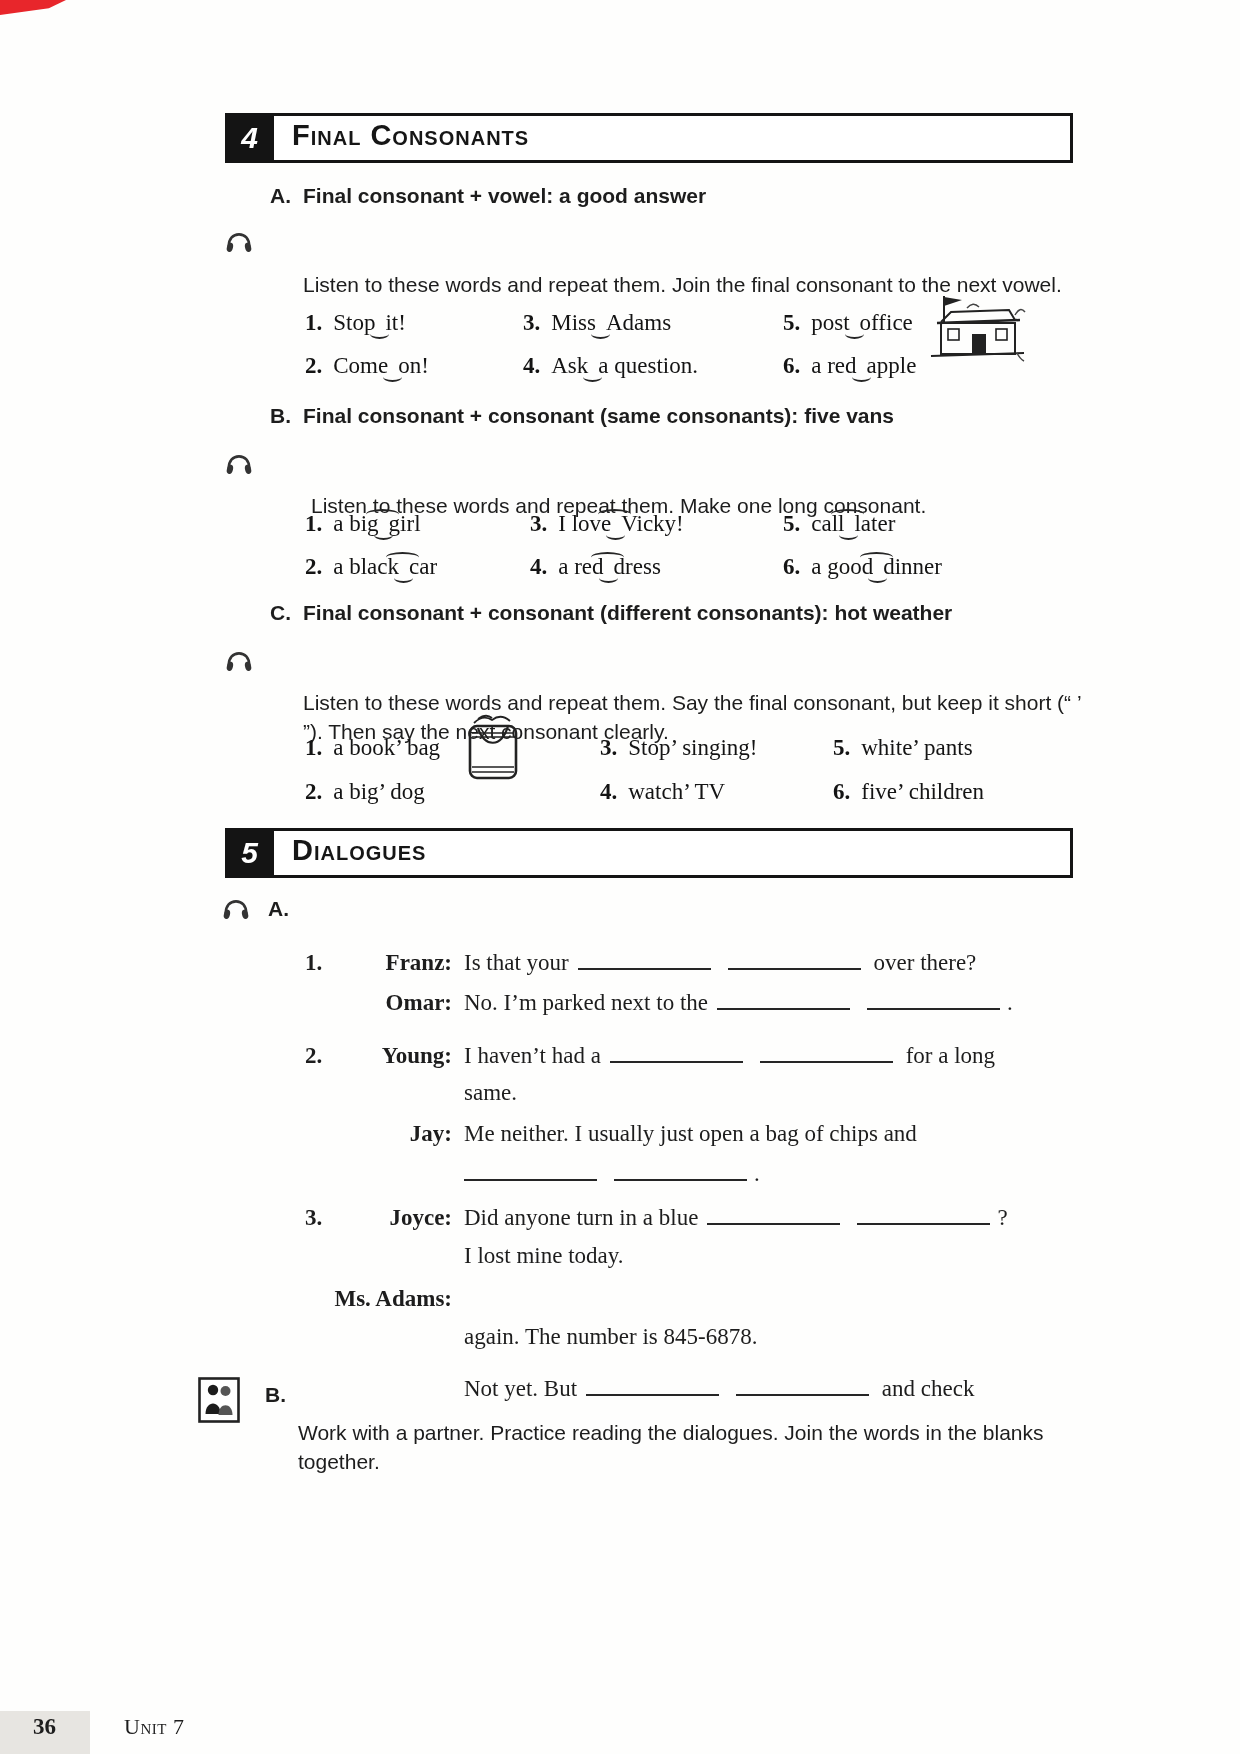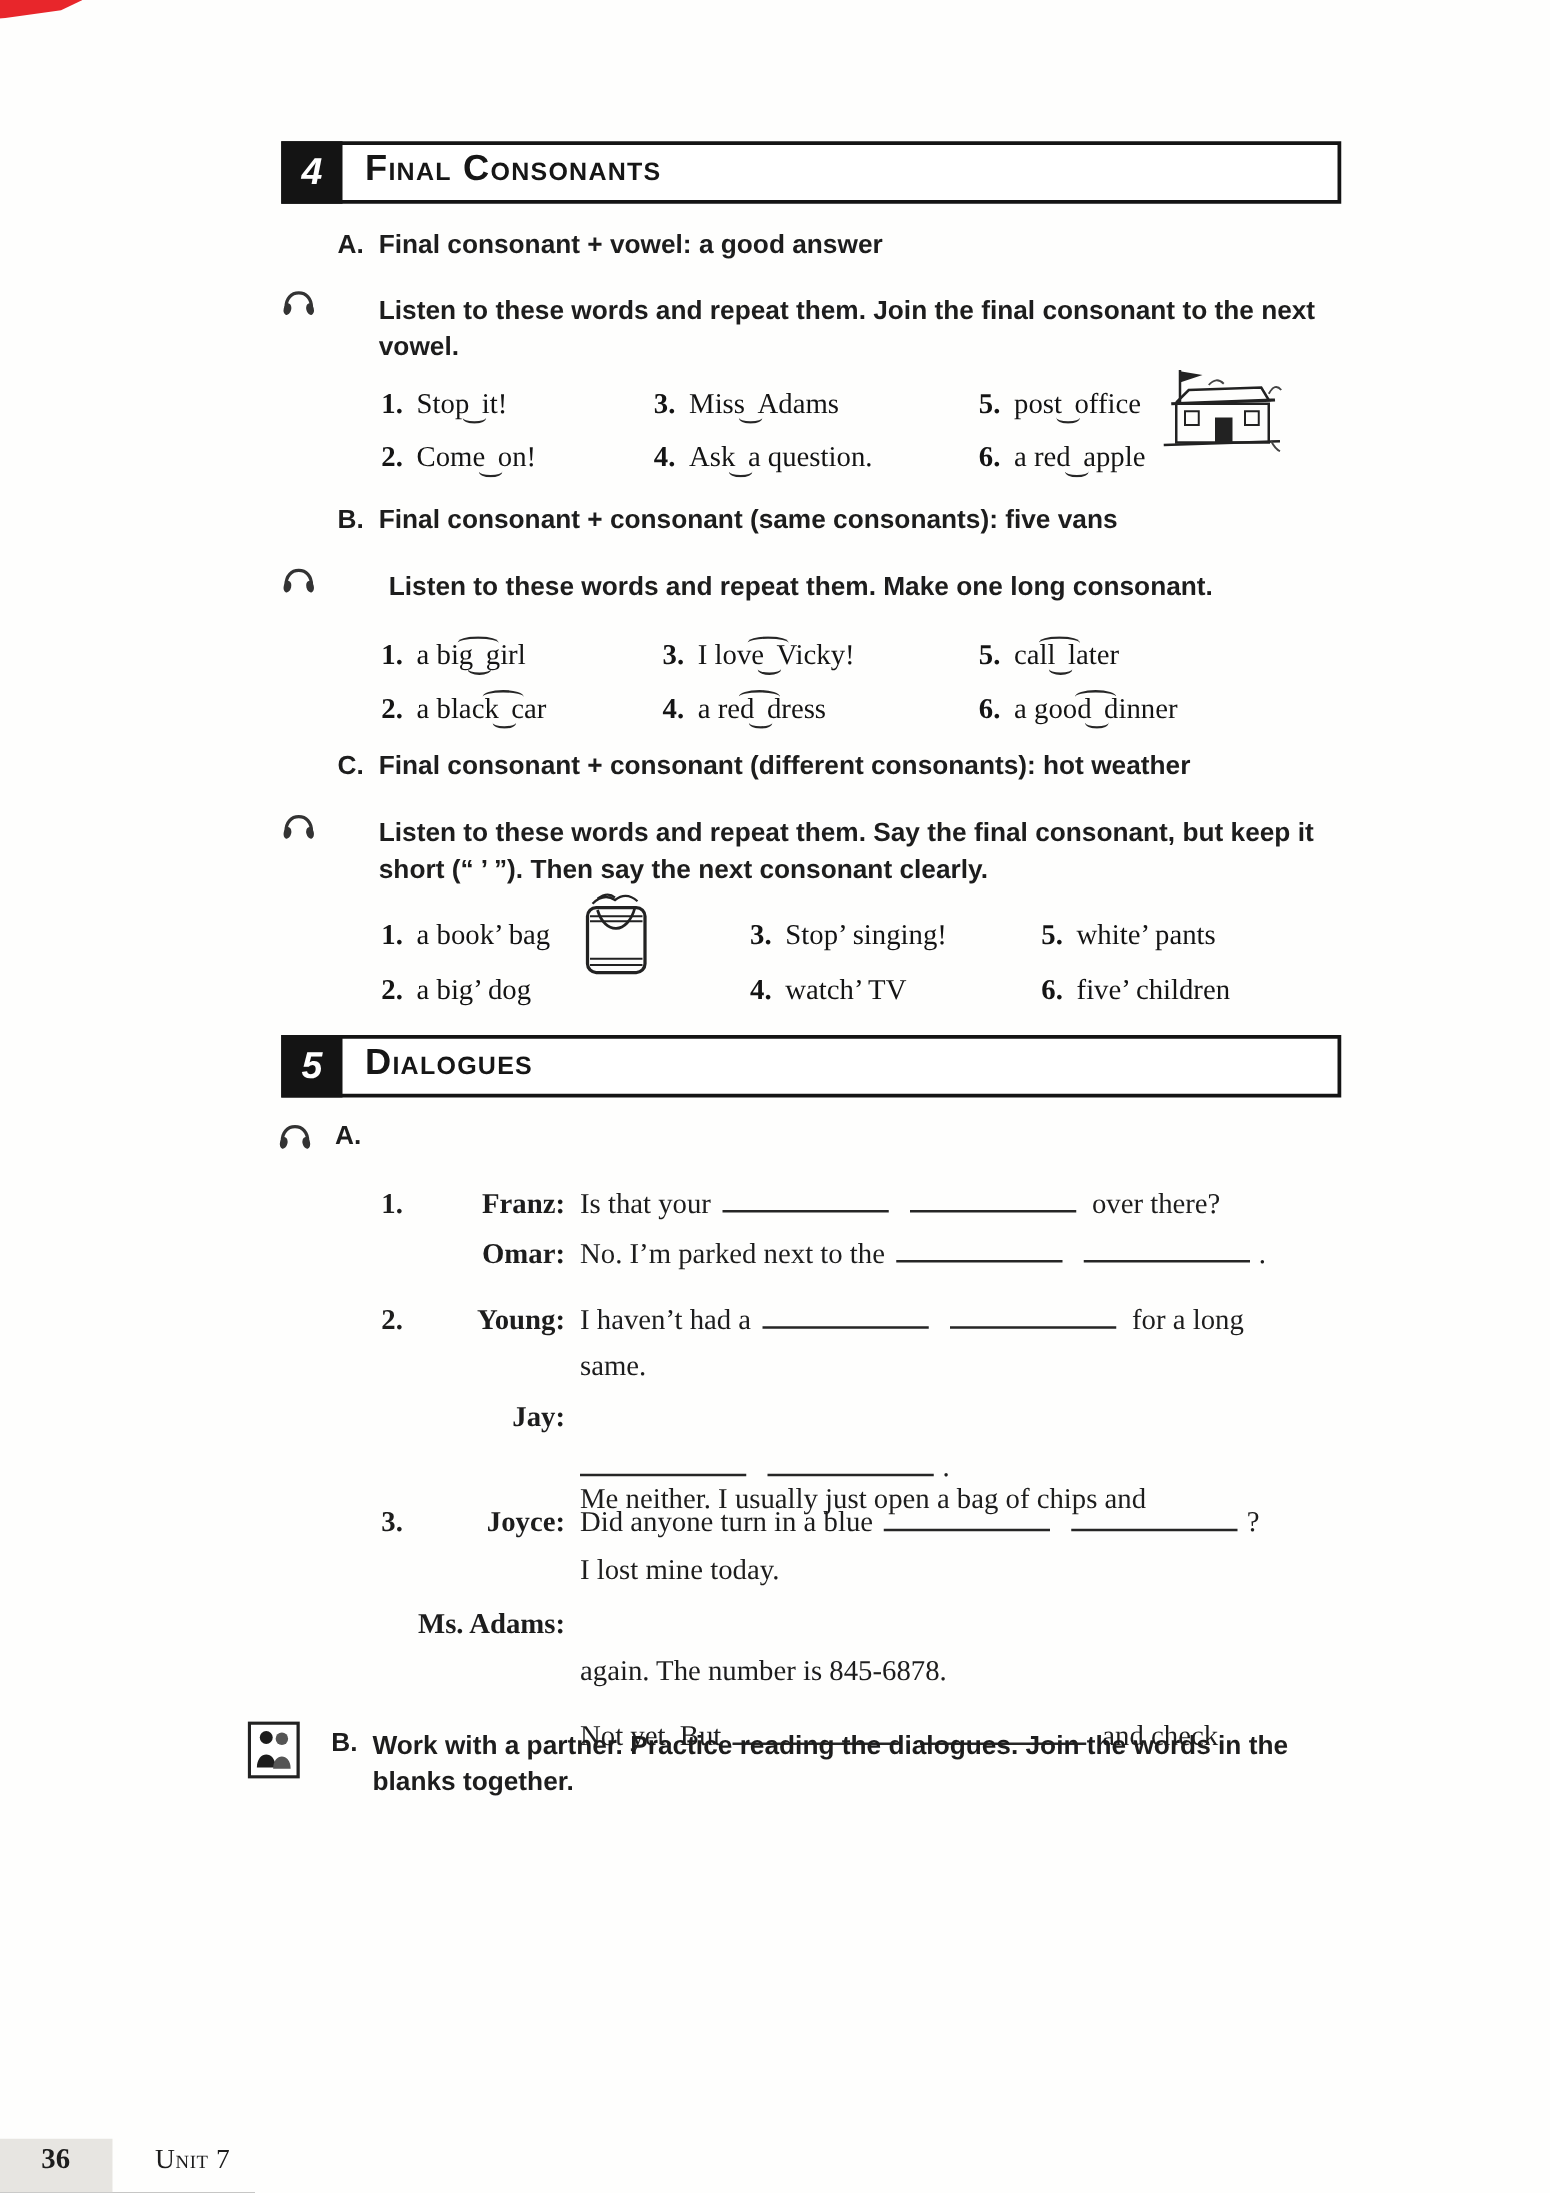--- a/index.html
+++ b/index.html
@@ -23,21 +23,21 @@
     font-weight:800; font-size:30px; font-style:italic;
   }
   .sec-title {
     position:absolute; left:64px; top:3px;
     font-weight:800; font-size:29px; letter-spacing:1px;
     font-variant:small-caps; color:#161616;
   }
   
   .part-label { position:absolute; font-weight:bold; font-size:21px; }
   .part-heading { position:absolute; font-weight:bold; font-size:21px; }
-  .instruction { position:absolute; font-weight:bold; font-size:21px; line-height:1.38; }
+  .instruction { position:absolute; font-weight:normal; font-size:21px; line-height:1.38;margin-top:36px; }
   
   .serif-item {
     position:absolute; font-family:"Liberation Serif", serif;
     font-size:23px; color:#141414; white-space:nowrap;
   }
   .item-num { font-weight:bold; margin-right:11px; }
   .joinA, .joinB { display:inline-block; position:relative; width:10px; height:1em; }
   .joinA::after, .joinB::after {
     content:""; position:absolute; left:-5px; bottom:-9px; width:19px; height:8px;
     border-bottom:2.4px solid #262626; border-radius:0 0 55% 55%;
@@ -178,21 +178,21 @@
 
   <div class="d-speaker" style="top:990px;">Omar:</div>
   <div class="d-text" style="top:990px;"><span>No. I’m parked next to the</span><span class="blank"></span><span class="blank"></span><span>.</span></div>
 
   <div class="d-num" style="left:305px; top:1043px;">2.</div>
   <div class="d-speaker" style="top:1043px;">Young:</div>
   <div class="d-text" style="top:1043px;"><span>I haven’t had a</span><span class="blank"></span><span class="blank"></span> <span>for a long</span></div>
   <div class="d-text" style="top:1080px;"><span>same.</span></div>
 
   <div class="d-speaker" style="top:1121px;">Jay:</div>
-  <div class="d-text" style="top:1186px;"><span>Me neither. I usually just open a bag of chips and</span></div>
+  <div class="d-text" style="top:1121px;"><span>Me neither. I usually just open a bag of chips and</span></div>
   <div class="d-text" style="top:1161px;"><span class="blank" style="margin-left:0;"></span><span class="blank"></span><span>.</span></div>
 
   <div class="d-num" style="left:305px; top:1205px;">3.</div>
   <div class="d-speaker" style="top:1205px;">Joyce:</div>
   <div class="d-text" style="top:1205px;"><span>Did anyone turn in a blue</span><span class="blank"></span><span class="blank"></span><span>?</span></div>
   <div class="d-text" style="top:1243px;"><span>I lost mine today.</span></div>
 
   <div class="d-speaker" style="top:1286px;">Ms. Adams:</div>
   <div class="d-text" style="top:1354px;margin-top:22px;"><span>Not yet. But</span><span class="blank"></span><span class="blank"></span> <span>and check</span></div>
   <div class="d-text" style="top:1324px;"><span>again. The number is 845-6878.</span></div>

